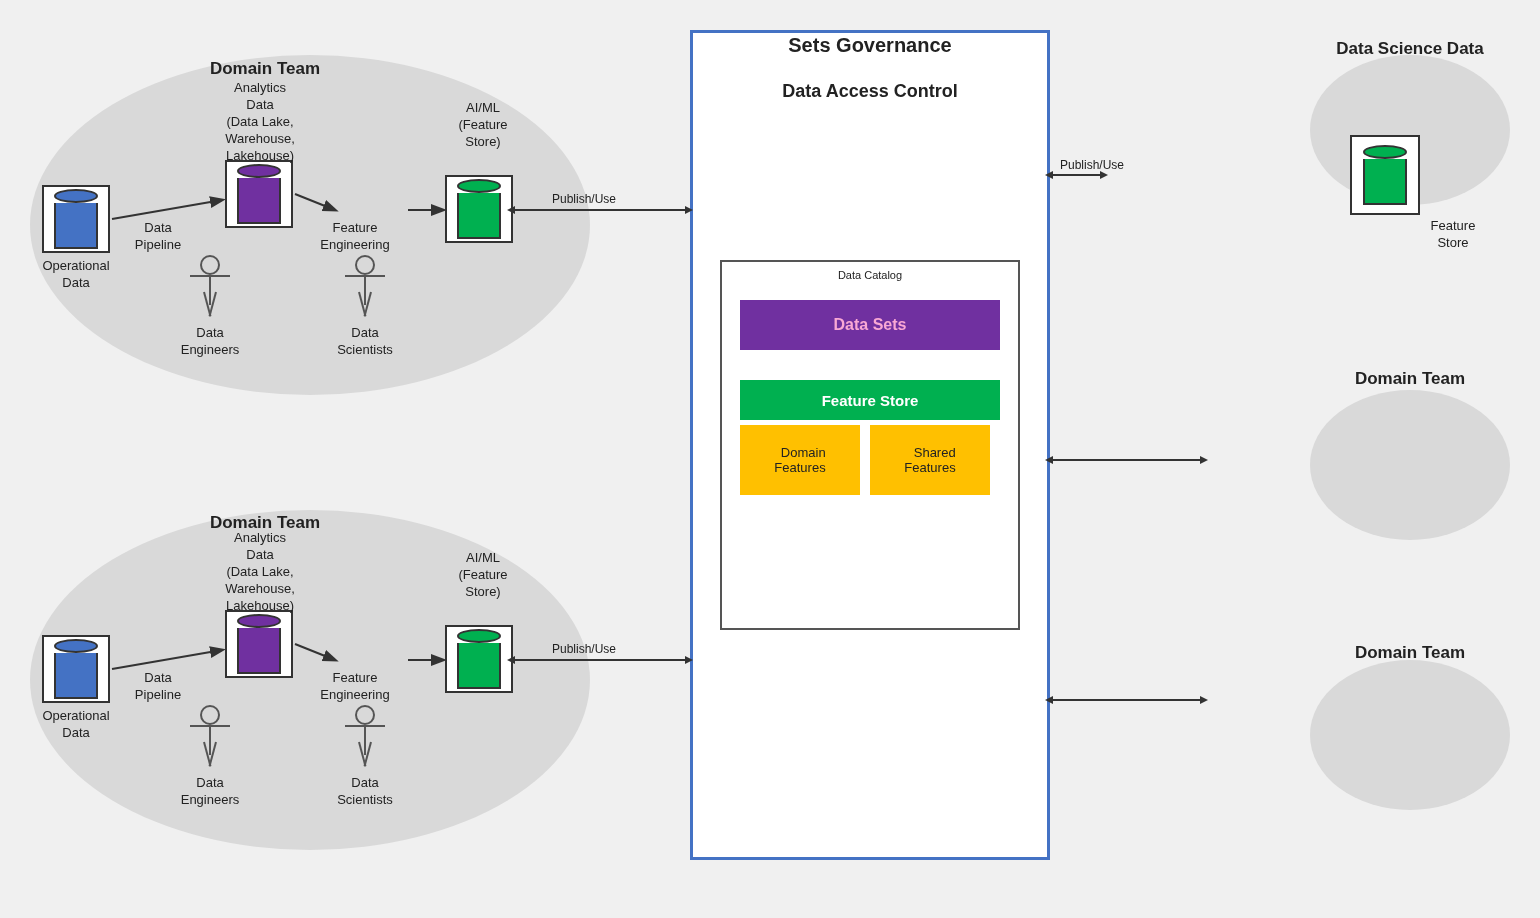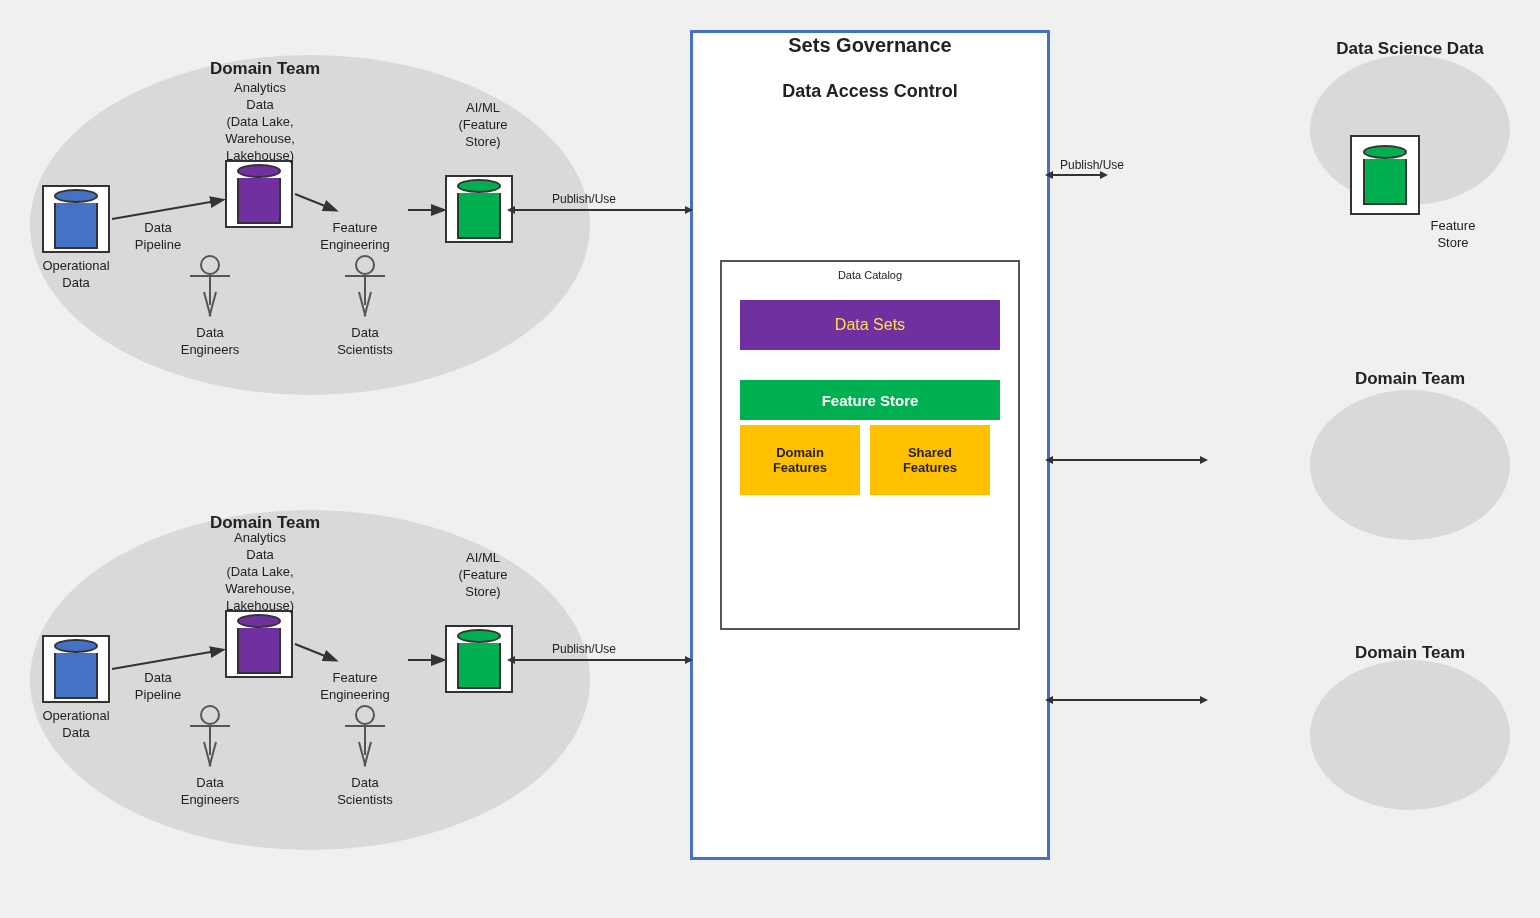--- a/index.html
+++ b/index.html
@@ -174,23 +174,23 @@
       background: #7030a0;
       left: 740px;
       top: 300px;
       width: 260px;
       height: 50px;
       display: flex;
       align-items: center;
       justify-content: center;
     }
     .datasets-bar span {
-      color: #fde047;
+      color: #f9a8d4;
       font-size: 16px;
-      font-weight: normal;
+      font-weight: bold;
     }
 
     
     .featuresets-bar {
       position: absolute;
       background: #00b050;
       left: 740px;
       top: 380px;
       width: 260px;
       height: 40px;
@@ -222,22 +222,22 @@
       left: 870px;
       top: 425px;
       width: 120px;
       height: 70px;
       display: flex;
       align-items: center;
       justify-content: center;
     }
     .feat-label {
       font-size: 13px;
-      font-weight: bold;
-      text-align: center;
+      font-weight: normal;
+      text-align: right;
       color: #222;
     }
 
     
     .arrow-svg {
       position: absolute;
       overflow: visible;
       pointer-events: none;
     }
 

